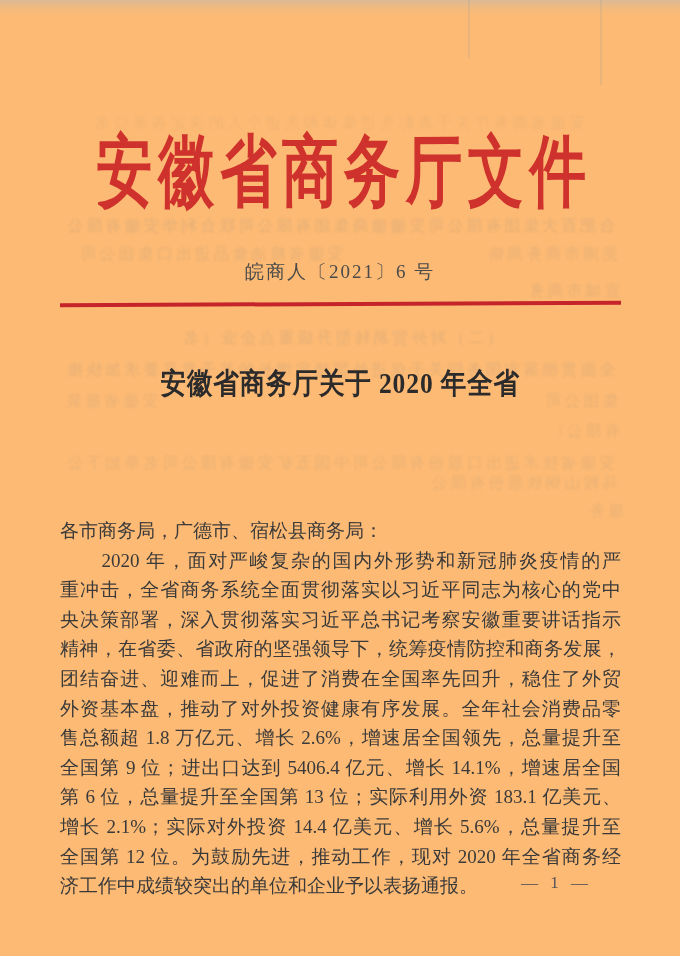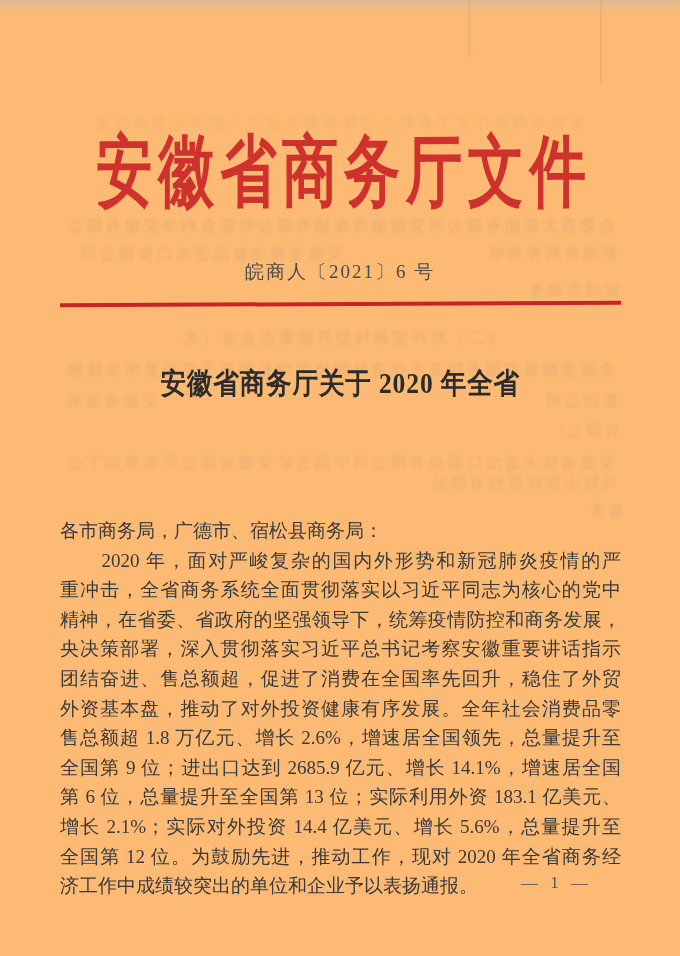--- a/index.html
+++ b/index.html
@@ -99,26 +99,26 @@
   <div class="rule" style="background: rgb(198, 36, 43);"></div>
 
   <div class="doc-title">
     <div><span class="sq">安徽省商务厅关于 2020 年全省</span></div>
   </div>
 
   <div class="doc-body" style="color: rgb(58, 58, 58);">
       <div class="bline nj">各市商务局，广德市、宿松县商务局：</div>
       <div class="bline">　　2020 年，面对严峻复杂的国内外形势和新冠肺炎疫情的严</div>
       <div class="bline">重冲击，全省商务系统全面贯彻落实以习近平同志为核心的党中</div>
+      <div class="bline">央决策部署，深入贯彻落实习近平总书记考察安徽重要讲话指示</div>
       <div class="bline">精神，在省委、省政府的坚强领导下，统筹疫情防控和商务发展，</div>
-      <div class="bline">央决策部署，深入贯彻落实习近平总书记考察安徽重要讲话指示</div>
-      <div class="bline">团结奋进、售总额超，促进了消费在全国率先回升，稳住了外贸</div>
+      <div class="bline">团结奋进、迎难而上，促进了消费在全国率先回升，稳住了外贸</div>
       <div class="bline">外资基本盘，推动了对外投资健康有序发展。全年社会消费品零</div>
       <div class="bline">售总额超 1.8 万亿元、增长 2.6%，增速居全国领先，总量提升至</div>
-      <div class="bline">全国第 9 位；进出口达到 2685.9 亿元、增长 14.1%，增速居全国</div>
+      <div class="bline">全国第 9 位；进出口达到 5406.4 亿元、增长 14.1%，增速居全国</div>
       <div class="bline">第 6 位，总量提升至全国第 13 位；实际利用外资 183.1 亿美元、</div>
       <div class="bline">增长 2.1%；实际对外投资 14.4 亿美元、增长 5.6%，总量提升至</div>
       <div class="bline">全国第 12 位。为鼓励先进，推动工作，现对 2020 年全省商务经</div>
       <div class="bline nj">济工作中成绩较突出的单位和企业予以表扬通报。</div>
     </div>
 
   <div class="page-no">— 1 —</div>
 
 </div>
 

